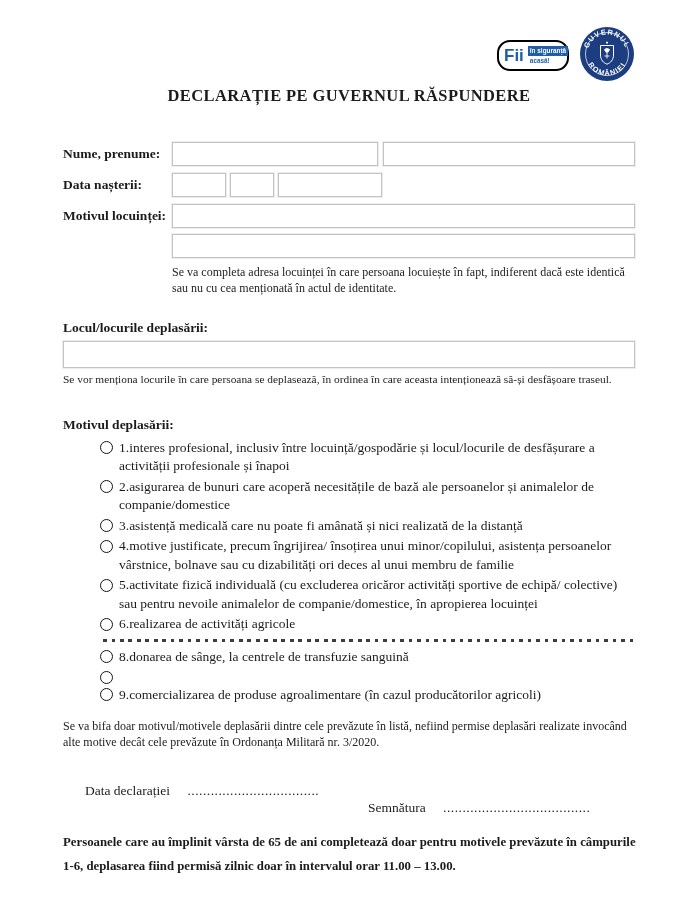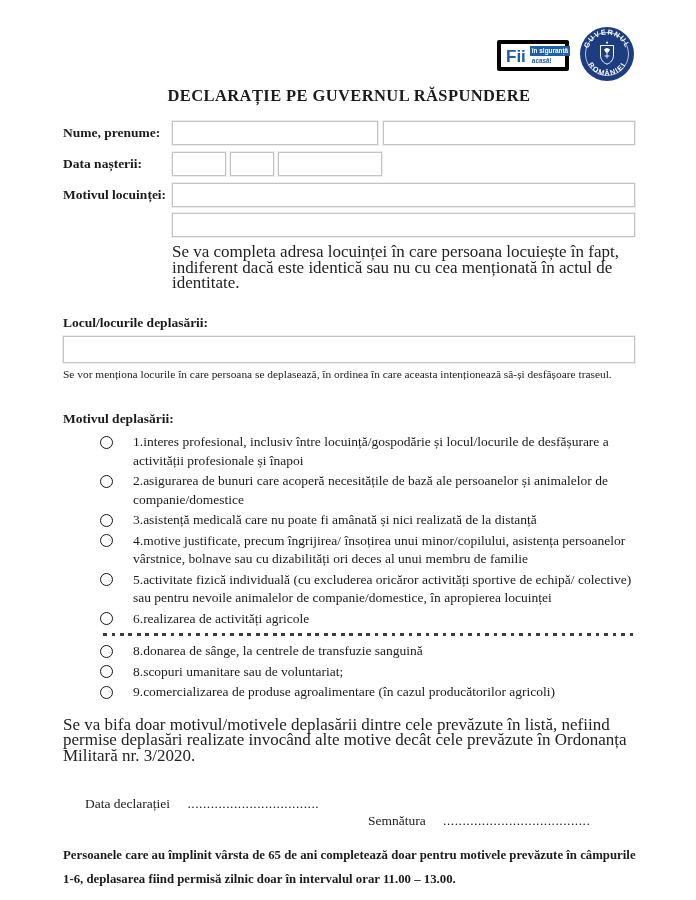--- a/index.html
+++ b/index.html
@@ -9,63 +9,63 @@
     color:#1b1b1b;
     position:relative;
     -webkit-font-smoothing:antialiased;
   }
   .page { position:absolute; inset:0; padding:0 61px 0 63px; background:#fff; }
 
   
   .logos { position:relative; height:82px; }
   .badge {
     position:absolute; left:434px; top:40px; width:72px; height:31px;
-    border:4px solid #000000; border-radius:2px; background:#fff;
-    display:flex; align-items:flex-end; padding:2px 4px 2px 5px; gap:4px;
+    border:2px solid #000000; border-radius:13px; background:#fff;
+    display:flex; align-items:center; padding:2px 4px 2px 5px; gap:4px;
   }
   .badge .fii { color:#1e5fa8; font:bold 17px/17px "Liberation Sans", sans-serif; }
   .badge .stack { display:flex; flex-direction:column; gap:1px; }
   .badge .chip {
     background:#1e5fa8; color:#fff; font:bold 6.4px/8px "Liberation Sans", sans-serif;
     padding:1px 2px; white-space:nowrap;
   }
   .badge .tail { color:#1e5fa8; font:bold 6.4px/8px "Liberation Sans", sans-serif; padding-left:2px; }
   .seal { position:absolute; left:516px; top:26px; width:56px; height:56px; }
 
   
   .title { text-align:center; font-size:16.5px; font-weight:bold; letter-spacing:.4px; margin-top:4px; }
 
   
-  .form { margin-top:15px; }
+  .form { margin-top:36px; }
   .row { display:flex; align-items:flex-start; margin-bottom:7px; }
   .row-label { width:109px; flex:0 0 109px; font-weight:bold; font-size:13.5px; padding-top:4px; }
   .tbox {
     height:24px; border:1px solid #c3c3c3; box-shadow:0 0 0 1px #ededed;
     background:#fff; outline:none; font:13px "Liberation Serif", serif; padding:0 4px;
   }
   .w-name1 { width:206px; margin-right:5px; }
   .w-name2 { flex:1; }
   .w-d1 { width:54px; margin-right:4px; }
   .w-d2 { width:44px; margin-right:4px; }
   .w-d3 { width:104px; }
   .addr-col { flex:1; display:flex; flex-direction:column; gap:6px; }
   .addr-col .tbox { width:100%; }
-  .note { font-size:17px; line-height:15.5px; color:#222; }
+  .note { font-size:12px; line-height:15.5px; color:#222; }
   .addr-note { margin-left:109px; margin-top:4px; width:460px; }
 
   
   .section-label { font-weight:bold; font-size:13.5px; }
   .travel { margin-top:24px; }
   .travel .tbox { width:100%; height:27px; margin-top:5px; }
   .travel-note { margin-top:4px; white-space:nowrap; font-size:11.4px; }
 
   
   .reasons { margin-top:29px; }
   .reason-list { margin-top:6px; }
-  .reason { display:flex; gap:20px; padding-left:37px; margin-bottom:2px; }
+  .reason { display:flex; gap:6px; padding-left:37px; margin-bottom:2px; }
   .radio {
     flex:0 0 13px; width:13px; height:13px; border:1.7px solid #151515;
     border-radius:50%; margin-top:2.5px; background:#fff;
   }
   .reason-text { font-size:13.5px; line-height:18.5px; }
   .dash-divider {
     margin:5px 0 6px 40px; height:3px; width:534px;
     background:repeating-linear-gradient(90deg,#3d3d3d 0 3.5px, transparent 3.5px 8.5px);
   }
   .reasons-note { margin-top:15px; }
@@ -172,21 +172,20 @@
         <span class="radio"></span>
         <span class="reason-text">6.realizarea de activități agricole</span>
       </div>
       <div class="dash-divider"></div>
       <div class="reason">
         <span class="radio"></span>
         <span class="reason-text">8.donarea de sânge, la centrele de transfuzie sanguină</span>
       </div>
       <div class="reason">
         <span class="radio"></span>
-        <span class="reason-text">8.scopuri umanitare sau de voluntariat;</span>
       </div>
       <div class="reason">
         <span class="radio"></span>
         <span class="reason-text">9.comercializarea de produse agroalimentare (în cazul producătorilor agricoli)</span>
       </div>
     </div>
     <div class="note reasons-note">Se va bifa doar motivul/motivele deplasării dintre cele prevăzute în listă, nefiind permise deplasări realizate invocând alte motive decât cele prevăzute în Ordonanța Militară nr. 3/2020.</div>
   </div>
 
   <div class="sigrow">

